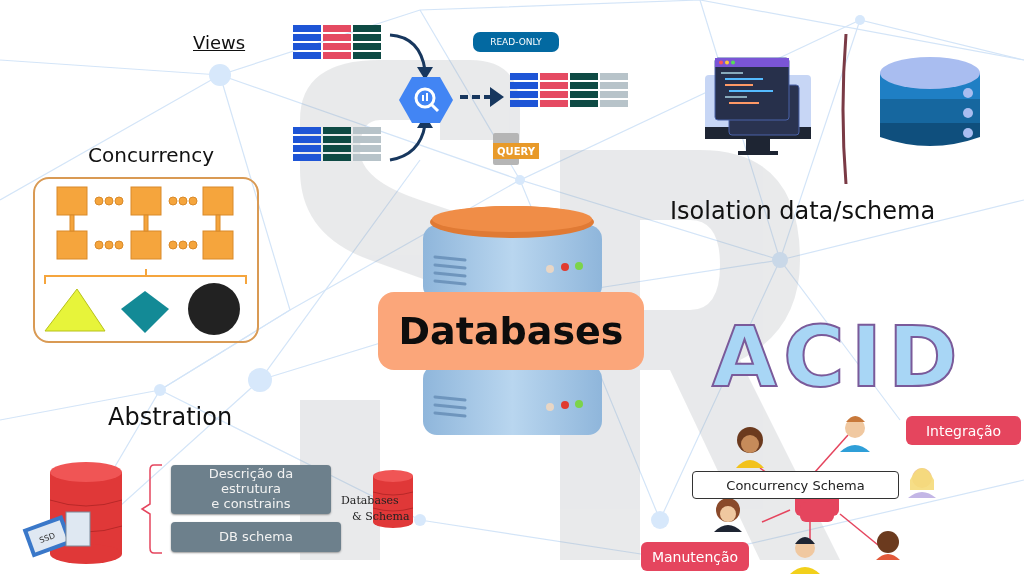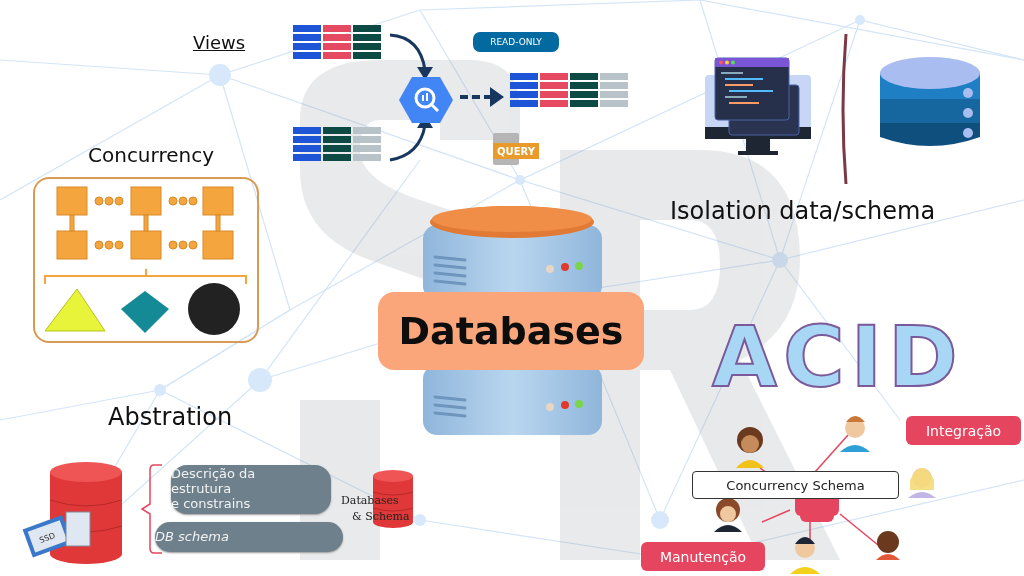--- a/index.html
+++ b/index.html
@@ -5,21 +5,21 @@
   html,body{margin:0;padding:0;}
   body{width:1024px;height:576px;position:relative;overflow:hidden;background:#ffffff;font-family:"DejaVu Sans",sans-serif;}
   .abs{position:absolute;}
   #bg{position:absolute;left:0;top:0;width:1024px;height:576px;}
   .label{position:absolute;color:#111;font-family:"DejaVu Sans",sans-serif;white-space:nowrap;}
   .tbl{position:absolute;display:flex;gap:2px;}
   .col{display:flex;flex-direction:column;gap:2px;}
   .cell{width:28px;height:7px;}
   .pill{position:absolute;border-radius:6px;color:#fff;display:flex;align-items:center;justify-content:center;font-size:14px;}
   .dbtitle{position:absolute;left:378px;top:292px;width:266px;height:78px;background:#fba67a;border-radius:16px;display:flex;align-items:center;justify-content:center;font-family:"DejaVu Sans",sans-serif;font-weight:bold;font-size:38px;color:#0d0d0d;}
-  .greybox{position:absolute;background:#6d808c;color:#f2f2f2;border-radius:16px;text-align:left;font-size:13px;line-height:15px;box-shadow:0 1px 2px #999;}
+  .greybox{position:absolute;background:#6d808c;color:#f2f2f2;border-radius:4px;text-align:center;font-size:13px;line-height:15px;box-shadow:0 1px 2px #999;}
   .cc{position:absolute;left:692px;top:471px;width:205px;height:26px;border:1.5px solid #333;border-radius:4px;background:#fff;display:flex;align-items:center;justify-content:center;font-size:13px;color:#222;}
 </style>
 </head>
 <body>
 
 <svg id="bg" viewBox="0 0 1024 576">
   <g stroke="#cfe2f7" stroke-width="1.2" fill="none" opacity="0.9">
     <path d="M0 200 L220 75 L420 10 L700 0 L1024 60"></path>
     <path d="M220 75 L290 310 L160 390 L60 560"></path>
     <path d="M220 75 L520 180 L860 20"></path>
@@ -280,21 +280,21 @@
       <path d="M95 134 Q105 120 115 134 Z" fill="#1e2533"></path>
       <path d="M90 164 Q105 150 120 164 Z" fill="#f2d01b"></path>
     </g>
   <g>
       <circle cx="188" cy="132" r="11" fill="#6b3a1e"></circle>
       <path d="M176 150 Q188 138 200 150 Z" fill="#e2593a"></path>
     </g>
 </svg>
 <div class="cc">Concurrency Schema</div>
 <div class="pill" style="left:906px;top:416px;width:115px;height:29px;background:#e5455e;">Integração</div>
-<div class="pill" style="left:641px;top:542px;width:124px;height:29px;background:#e5455e;">Manutenção</div>
+<div class="pill" style="left:641px;top:542px;width:108px;height:29px;background:#e5455e;">Manutenção</div>
 
 <div class="label" style="left:108px;top:403px;font-size:24px;">Abstration</div>
 
 <svg class="abs" style="left:22px;top:460px;" width="110" height="110" viewBox="0 0 110 110">
   <rect x="28" y="12" width="72" height="82" fill="#e03838"></rect>
   <ellipse cx="64" cy="94" rx="36" ry="10" fill="#e03838"></ellipse>
   <ellipse cx="64" cy="12" rx="36" ry="10" fill="#f05555"></ellipse>
   <path d="M28 40 Q64 52 100 40" stroke="#b82828" fill="none"></path>
   <path d="M28 66 Q64 78 100 66" stroke="#b82828" fill="none"></path>
   <g transform="rotate(-20 30 80)">
@@ -305,21 +305,21 @@
   <rect x="44" y="52" width="24" height="34" fill="#dfe8f2" stroke="#7a8a9a"></rect>
 </svg>
 
 <svg class="abs" style="left:140px;top:462px;" width="30" height="94">
   <path d="M22 3 L14 3 Q10 3 10 8 L10 42 L2 47 L10 52 L10 86 Q10 91 14 91 L22 91" stroke="#e5455e" stroke-width="1.5" fill="none"></path>
 </svg>
 
 <div class="greybox" style="left:171px;top:465px;width:160px;height:48px;white-space:pre-line;padding-top:1px;">Descrição da
 estrutura
 e constrains</div>
-<div class="greybox" style="left:155px;top:522px;width:188px;height:30px;line-height:30px;font-style:italic;">DB schema</div>
+<div class="greybox" style="left:171px;top:522px;width:170px;height:30px;line-height:30px;">DB schema</div>
 
 <svg class="abs" style="left:370px;top:468px;" width="46" height="62">
   <rect x="3" y="8" width="40" height="46" fill="#e03838"></rect>
   <ellipse cx="23" cy="54" rx="20" ry="6" fill="#e03838"></ellipse>
   <ellipse cx="23" cy="8" rx="20" ry="6" fill="#f05555"></ellipse>
   <path d="M3 24 Q23 30 43 24" stroke="#b82828" fill="none"></path>
   <path d="M3 40 Q23 46 43 40" stroke="#b82828" fill="none"></path>
 </svg>
 <div class="label" style="left:341px;top:494px;font-family:'DejaVu Serif',serif;font-size:11px;color:#222;">Databases</div>
 <div class="label" style="left:352px;top:510px;font-family:'DejaVu Serif',serif;font-size:11px;color:#222;text-align:right;">&amp; Schema</div>

